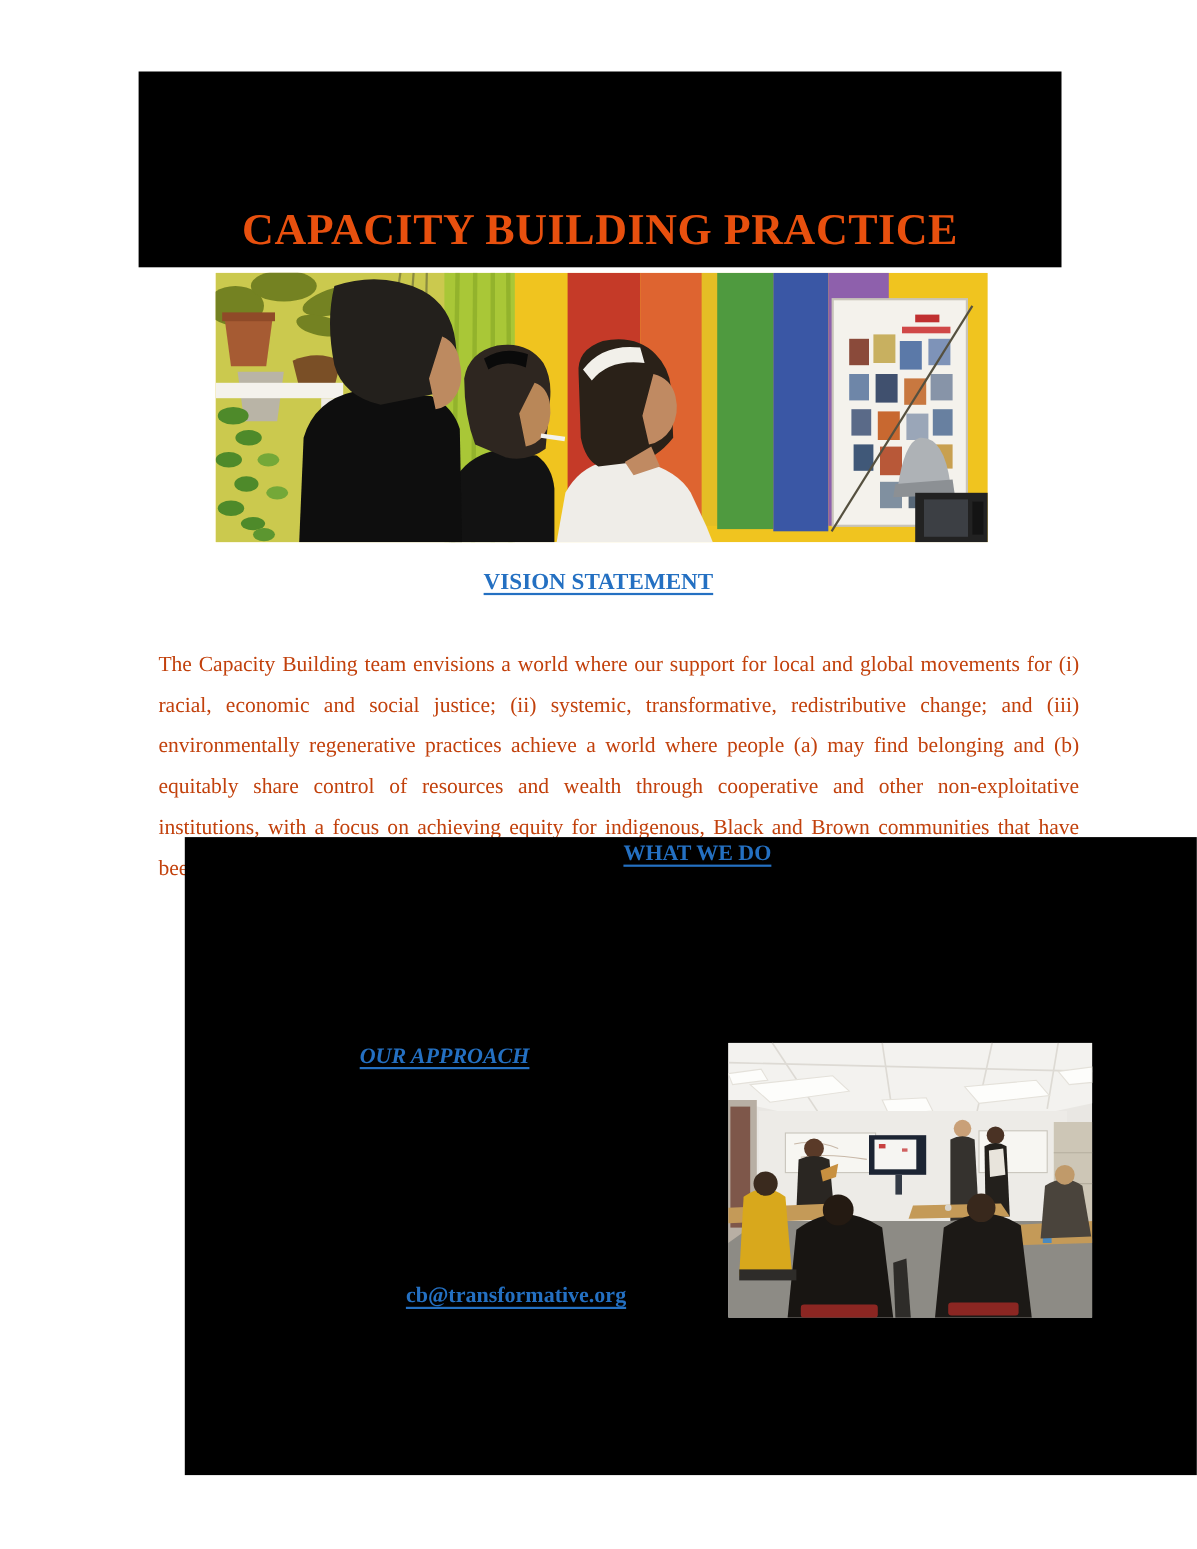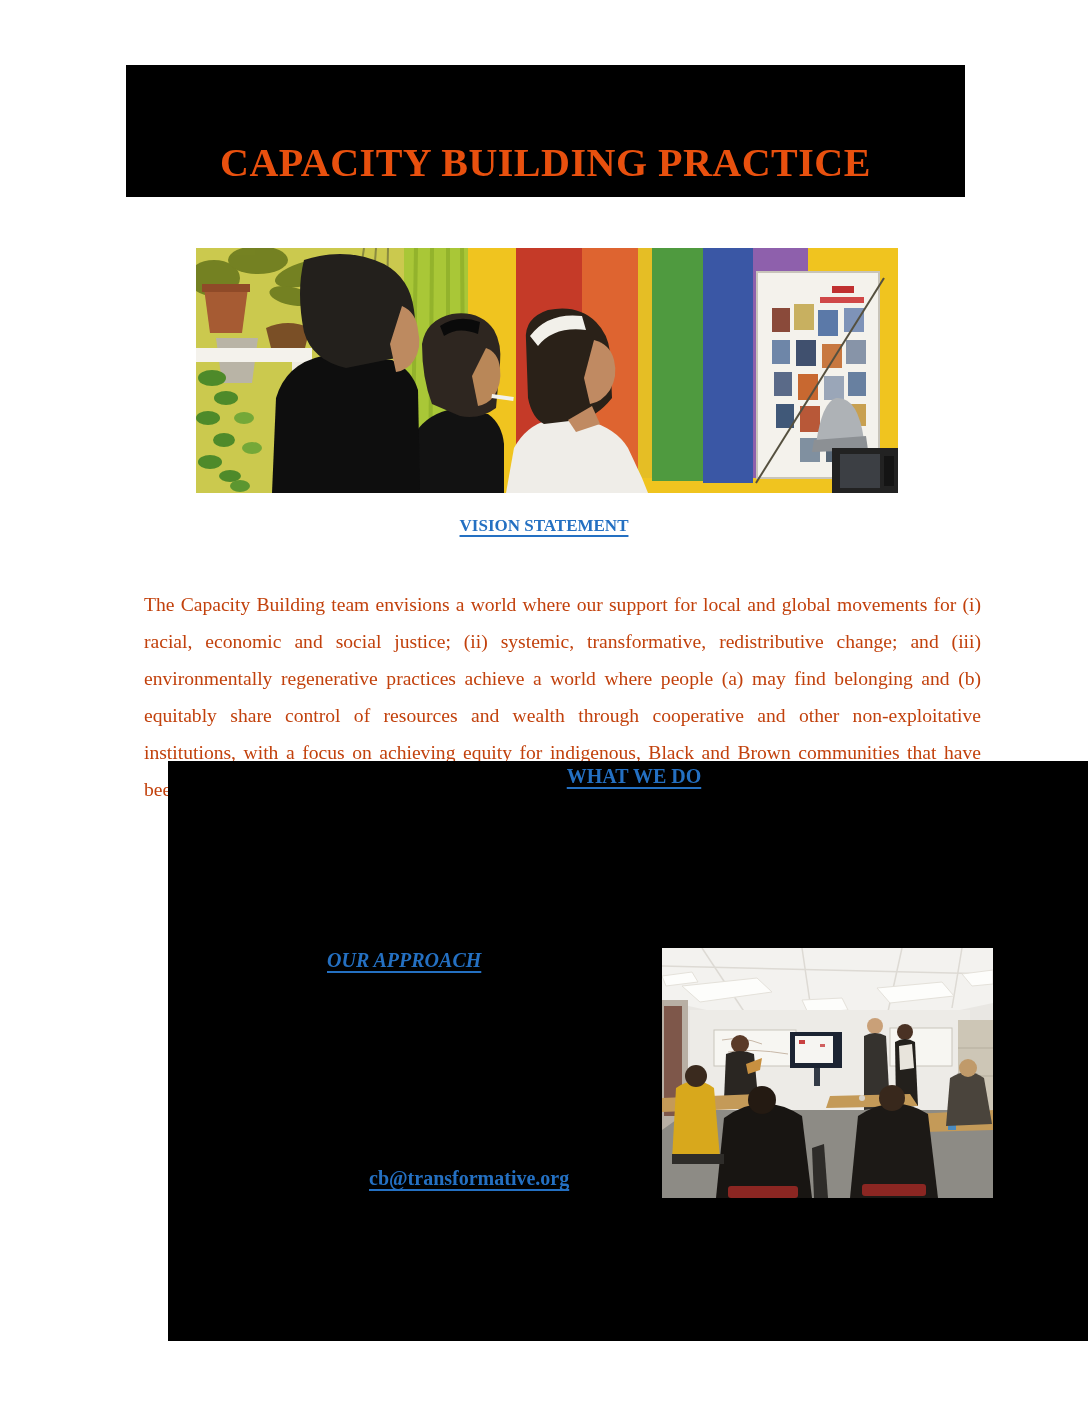--- a/index.html
+++ b/index.html
@@ -5,39 +5,39 @@
   html, body { margin:0; padding:0; }
   body {
     width:1088px; height:1408px; background:#ffffff; position:relative;
     font-family:"Liberation Serif", "DejaVu Serif", serif;
     overflow:hidden;
   }
   .page { position:absolute; inset:0; }
 
   
   .banner {
-    position:absolute; left:126px; top:65px; width:839px; height:132px;
+    position:absolute; left:126px; top:65px; width:839px; height:178px;
     background:#000000;
   }
   .banner-title {
     position:absolute; left:0; right:0; bottom:12px; margin:0;
     text-align:center; font-size:40px; font-weight:bold; letter-spacing:0.5px;
     color:#E8500E; line-height:1.1;
   }
 
   
   figure { margin:0; padding:0; }
   .photo1 { position:absolute; left:196px; top:248px; width:702px; height:245px; }
   .photo2 { position:absolute; left:494px; top:187px; width:331px; height:250px; }
   .photo1 svg, .photo2 svg { display:block; width:100%; height:100%; }
 
   
   .vision-heading {
     position:absolute; left:0; top:516px; width:1088px; margin:0;
-    text-align:center; font-size:17px; font-weight:bold;
+    text-align:center; font-size:21px; font-weight:bold;
   }
   .blue-link {
     color:#2470C2; text-decoration:underline; text-underline-offset:4px;
     text-decoration-thickness:2px; cursor:pointer;
   }
   .body-text {
     position:absolute; left:128px; top:570px; width:837px; margin:16px;
     font-size:19.6px; line-height:37px; text-align:justify;
     color:#c2410c;
   }

